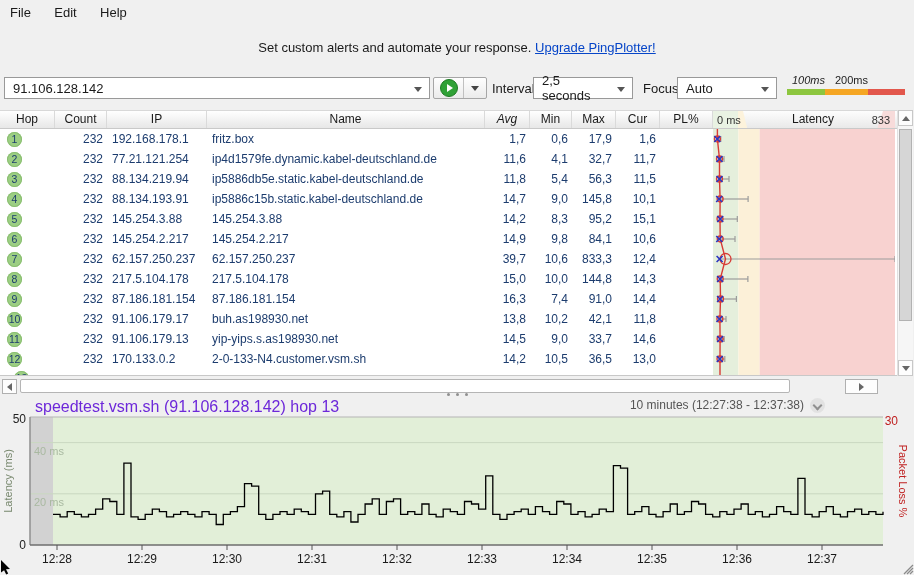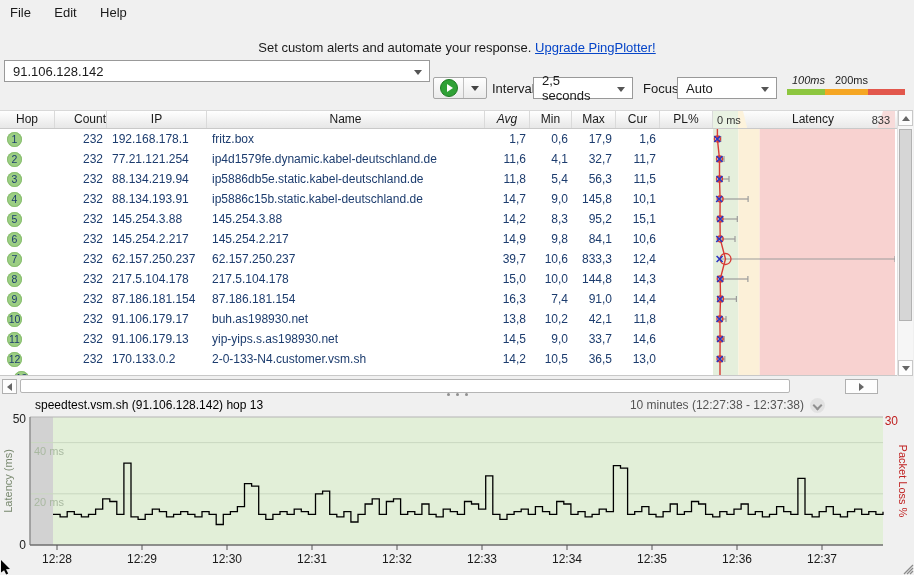--- a/index.html
+++ b/index.html
@@ -10,21 +10,21 @@
   .menubar{position:absolute;top:0;left:0;width:100%;height:26px;background:#f0f0f0;}
   .menubar span{display:inline-block;padding:5px 10px;font-size:13px;cursor:default;}
 
   
   .banner{position:absolute;top:40px;left:0;width:100%;text-align:center;font-size:13px;}
   .banner a{color:#0645c8;text-decoration:underline;cursor:pointer;}
 
   
   .combo{position:absolute;height:22px;background:#fff;border:1px solid #999;box-sizing:border-box;display:flex;align-items:center;padding:0 22px 0 8px;font-size:13px;}
   .combo .arr{position:absolute;right:7px;top:9px;width:0;height:0;border-left:4px solid transparent;border-right:4px solid transparent;border-top:5px solid #555;}
-  .target-combo{left:4px;top:60px;width:426px;}
+  .target-combo{left:4px;top:77px;width:426px;}
   .interval-combo{left:533px;top:77px;width:100px;}
   .focus-combo{left:677px;top:77px;width:100px;}
   .tool-label{position:absolute;top:81px;font-size:13px;}
   .lbl-interval{left:492px;}
   .lbl-focus{left:643px;}
   .splitbtn{position:absolute;left:433px;top:77px;width:54px;height:22px;border:1px solid #a6a6a6;border-radius:2px;background:linear-gradient(#fefefe,#ebebeb);box-sizing:border-box;display:flex;}
   .splitbtn .main{width:29px;height:100%;display:flex;align-items:center;justify-content:center;border-right:1px solid #c0c0c0;cursor:pointer;}
   .splitbtn .drop{flex:1;display:flex;align-items:center;justify-content:center;cursor:pointer;}
   .play-circle{width:16px;height:16px;border-radius:50%;background:#2fa136;border:1px solid #1d7a22;position:relative;}
   .play-circle:after{content:"";position:absolute;left:6px;top:4px;width:0;height:0;border-top:4px solid transparent;border-bottom:4px solid transparent;border-left:6px solid #fff;}
@@ -35,21 +35,21 @@
   .scale-legend .l100{right:80px;font-style:italic;}
   .scale-legend .l200{right:37px;}
   .scale-bar{position:absolute;left:0;top:15px;width:118px;height:6px;display:flex;}
   .scale-bar .sg{width:38px;}
   .scale-bar .so{width:43px;}
   .scale-bar .sr{width:37px;}
 
   
   .thead{position:absolute;left:0;top:110px;width:897px;height:19px;display:flex;background:linear-gradient(#ffffff,#e7e7e7);border-top:1px solid #d8d8d8;border-bottom:1px solid #c9c9c9;box-sizing:border-box;}
   .th{box-sizing:border-box;border-right:1px solid #dadada;text-align:center;font-size:12px;line-height:17px;color:#1a1a1a;}
-  .c-hop{width:55px;} .c-count{width:52px;text-align:right;} .c-ip{width:100px;} .c-name{width:278px;}
+  .c-hop{width:55px;} .c-count{width:52px;} .c-ip{width:100px;} .c-name{width:278px;}
   .c-avg{width:45px;font-style:italic;} .c-min{width:42px;} .c-max{width:44px;} .c-cur{width:44px;} .c-pl{width:53px;}
   .th-lat{width:182px;position:relative;border-right:none;background:linear-gradient(to right,#e9f2e3 0 25px,#fdf3dc 25px 47px,#f7dbda 47px 100%);}
   .th-lat .lat-left{position:absolute;left:4px;top:1px;font-size:11px;color:#333;}
   .th-lat .lat-right{position:absolute;right:5px;top:1px;font-size:11px;color:#333;text-align:center;}
   .th-lat .lat-title{position:absolute;left:30px;right:12px;top:0;bottom:0;background:linear-gradient(#fdfdfd,#e9e9e9);clip-path:polygon(0 0,100% 0,96% 100%,3% 100%);text-align:center;line-height:17px;}
 
   .rows{position:absolute;left:0;top:129px;width:897px;height:246px;background:#fff;overflow:hidden;border-bottom:1px solid #c8c8c8;box-sizing:content-box;}
   .row{display:flex;height:20px;align-items:center;color:#1c3c6e;}
   .row .c{box-sizing:border-box;overflow:hidden;white-space:nowrap;}
   .chop{width:55px;} .ccount{width:52px;} .cip{width:100px;padding-left:5px;} .cname{width:278px;padding-left:5px;}
@@ -75,21 +75,21 @@
   .hs-right{left:845px;width:33px;}
   .tri-left{width:0;height:0;border-top:4px solid transparent;border-bottom:4px solid transparent;border-right:5px solid #666;}
   .tri-right{width:0;height:0;border-top:4px solid transparent;border-bottom:4px solid transparent;border-left:5px solid #666;}
   .hs-track{position:absolute;left:20px;top:1px;width:770px;height:14px;background:#fff;border:1px solid #b5b5b5;border-radius:2px;box-sizing:border-box;}
 
   .splitter{position:absolute;left:0;top:393px;width:914px;height:6px;text-align:center;}
   .splitter i{display:inline-block;width:3px;height:3px;border-radius:50%;background:#8f8f8f;margin:0 3px;vertical-align:top;}
 
   
   .tl-head{position:absolute;left:0;top:398px;width:914px;height:16px;}
-  .tl-title{position:absolute;left:35px;top:0;font-size:12px;color:#000000;}
+  .tl-title{position:absolute;left:35px;top:0;font-size:16px;color:#6d28d9;}
   .tl-range{position:absolute;right:110px;top:0;font-size:12px;color:#555;}
   .tl-chev{position:absolute;right:89px;top:0;width:15px;height:15px;border-radius:50%;background:#e2e2e2;cursor:pointer;}
   .tl-chev:after{content:"";position:absolute;left:4px;top:4px;width:5px;height:5px;border-right:2px solid #909090;border-bottom:2px solid #909090;transform:rotate(45deg);}
   .tl-plot{position:absolute;left:0;top:414px;width:914px;height:161px;}
 
   .cursor{position:absolute;left:0;top:560px;width:14px;height:15px;}
 </style>
 </head>
 <body>
 

